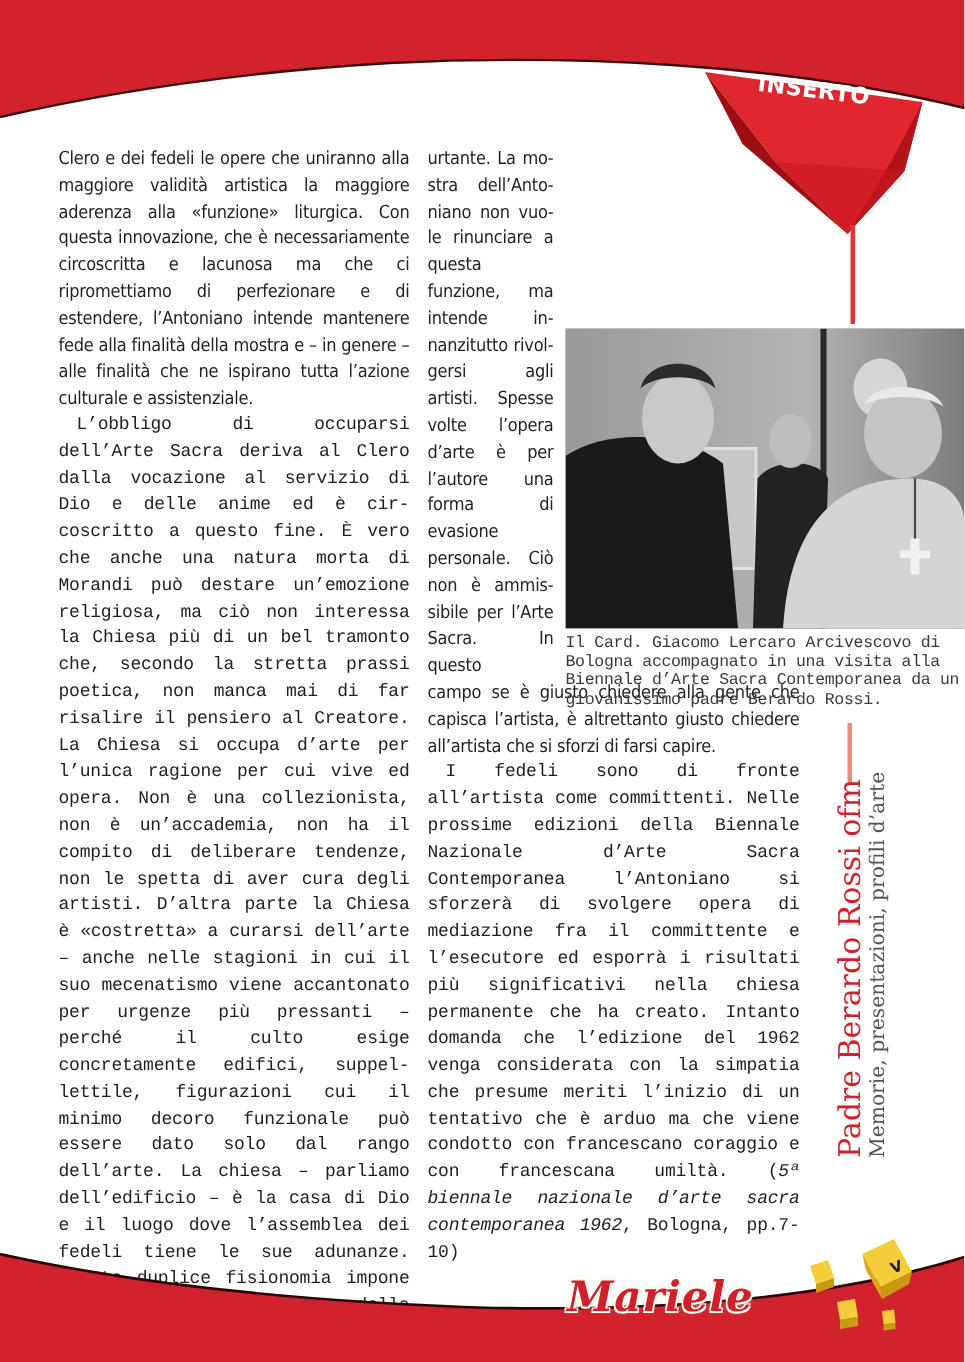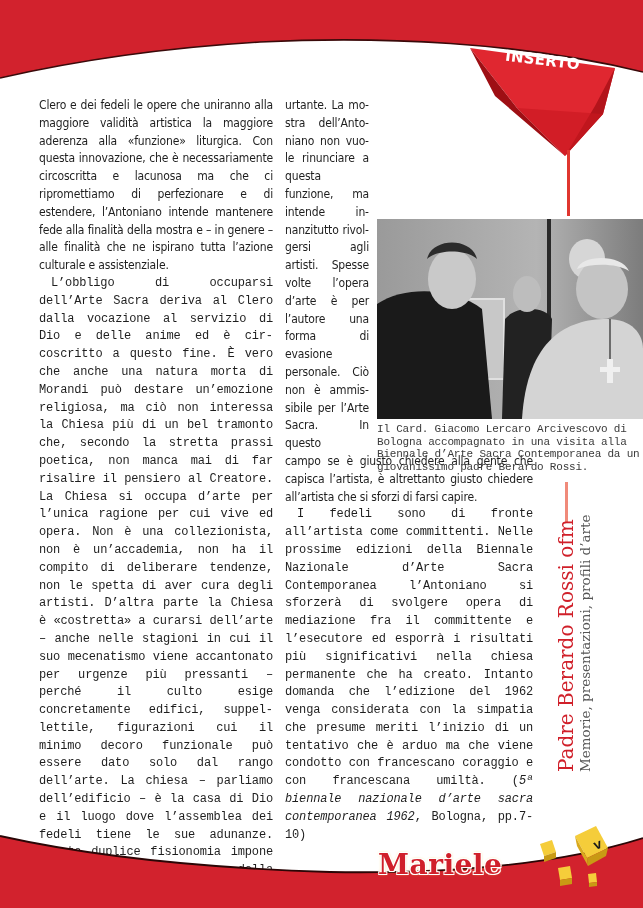--- a/index.html
+++ b/index.html
@@ -50,21 +50,21 @@
   .vert-title {
     font-family: "DejaVu Serif", "Liberation Serif", serif; font-size: 20px;
     color: #d0202a; white-space: nowrap; line-height: 22px;
   }
   .vert-sub {
     font-family: "DejaVu Serif", "Liberation Serif", serif; font-size: 13.5px;
     color: #555555; white-space: nowrap; line-height: 16px;
   }
   .mariele-logo {
     position: absolute; left: 378px; top: 848px;
-    font-family: "DejaVu Serif", serif; font-weight: bold;
+    font-family: "DejaVu Serif", serif; font-style: italic; font-weight: bold;
     font-size: 28px; color: #d0202a;
     text-shadow: -1px -1px 0 #ffffff, 1px -1px 0 #ffffff, -1px 1px 0 #ffffff, 1px 1px 0 #ffffff, 0 0 3px #f3c94a;
     letter-spacing: 0.5px;
   }
   .cubes { position: absolute; left: 530px; top: 822px; width: 113px; height: 86px; }
   .page-num {
     position: absolute; left: 591px; top: 840px; width: 14px; text-align: center;
     font-family: "DejaVu Sans", sans-serif; font-weight: bold; font-size: 10px; color: #1a1a1a;
     transform: rotate(-20deg);
   }

